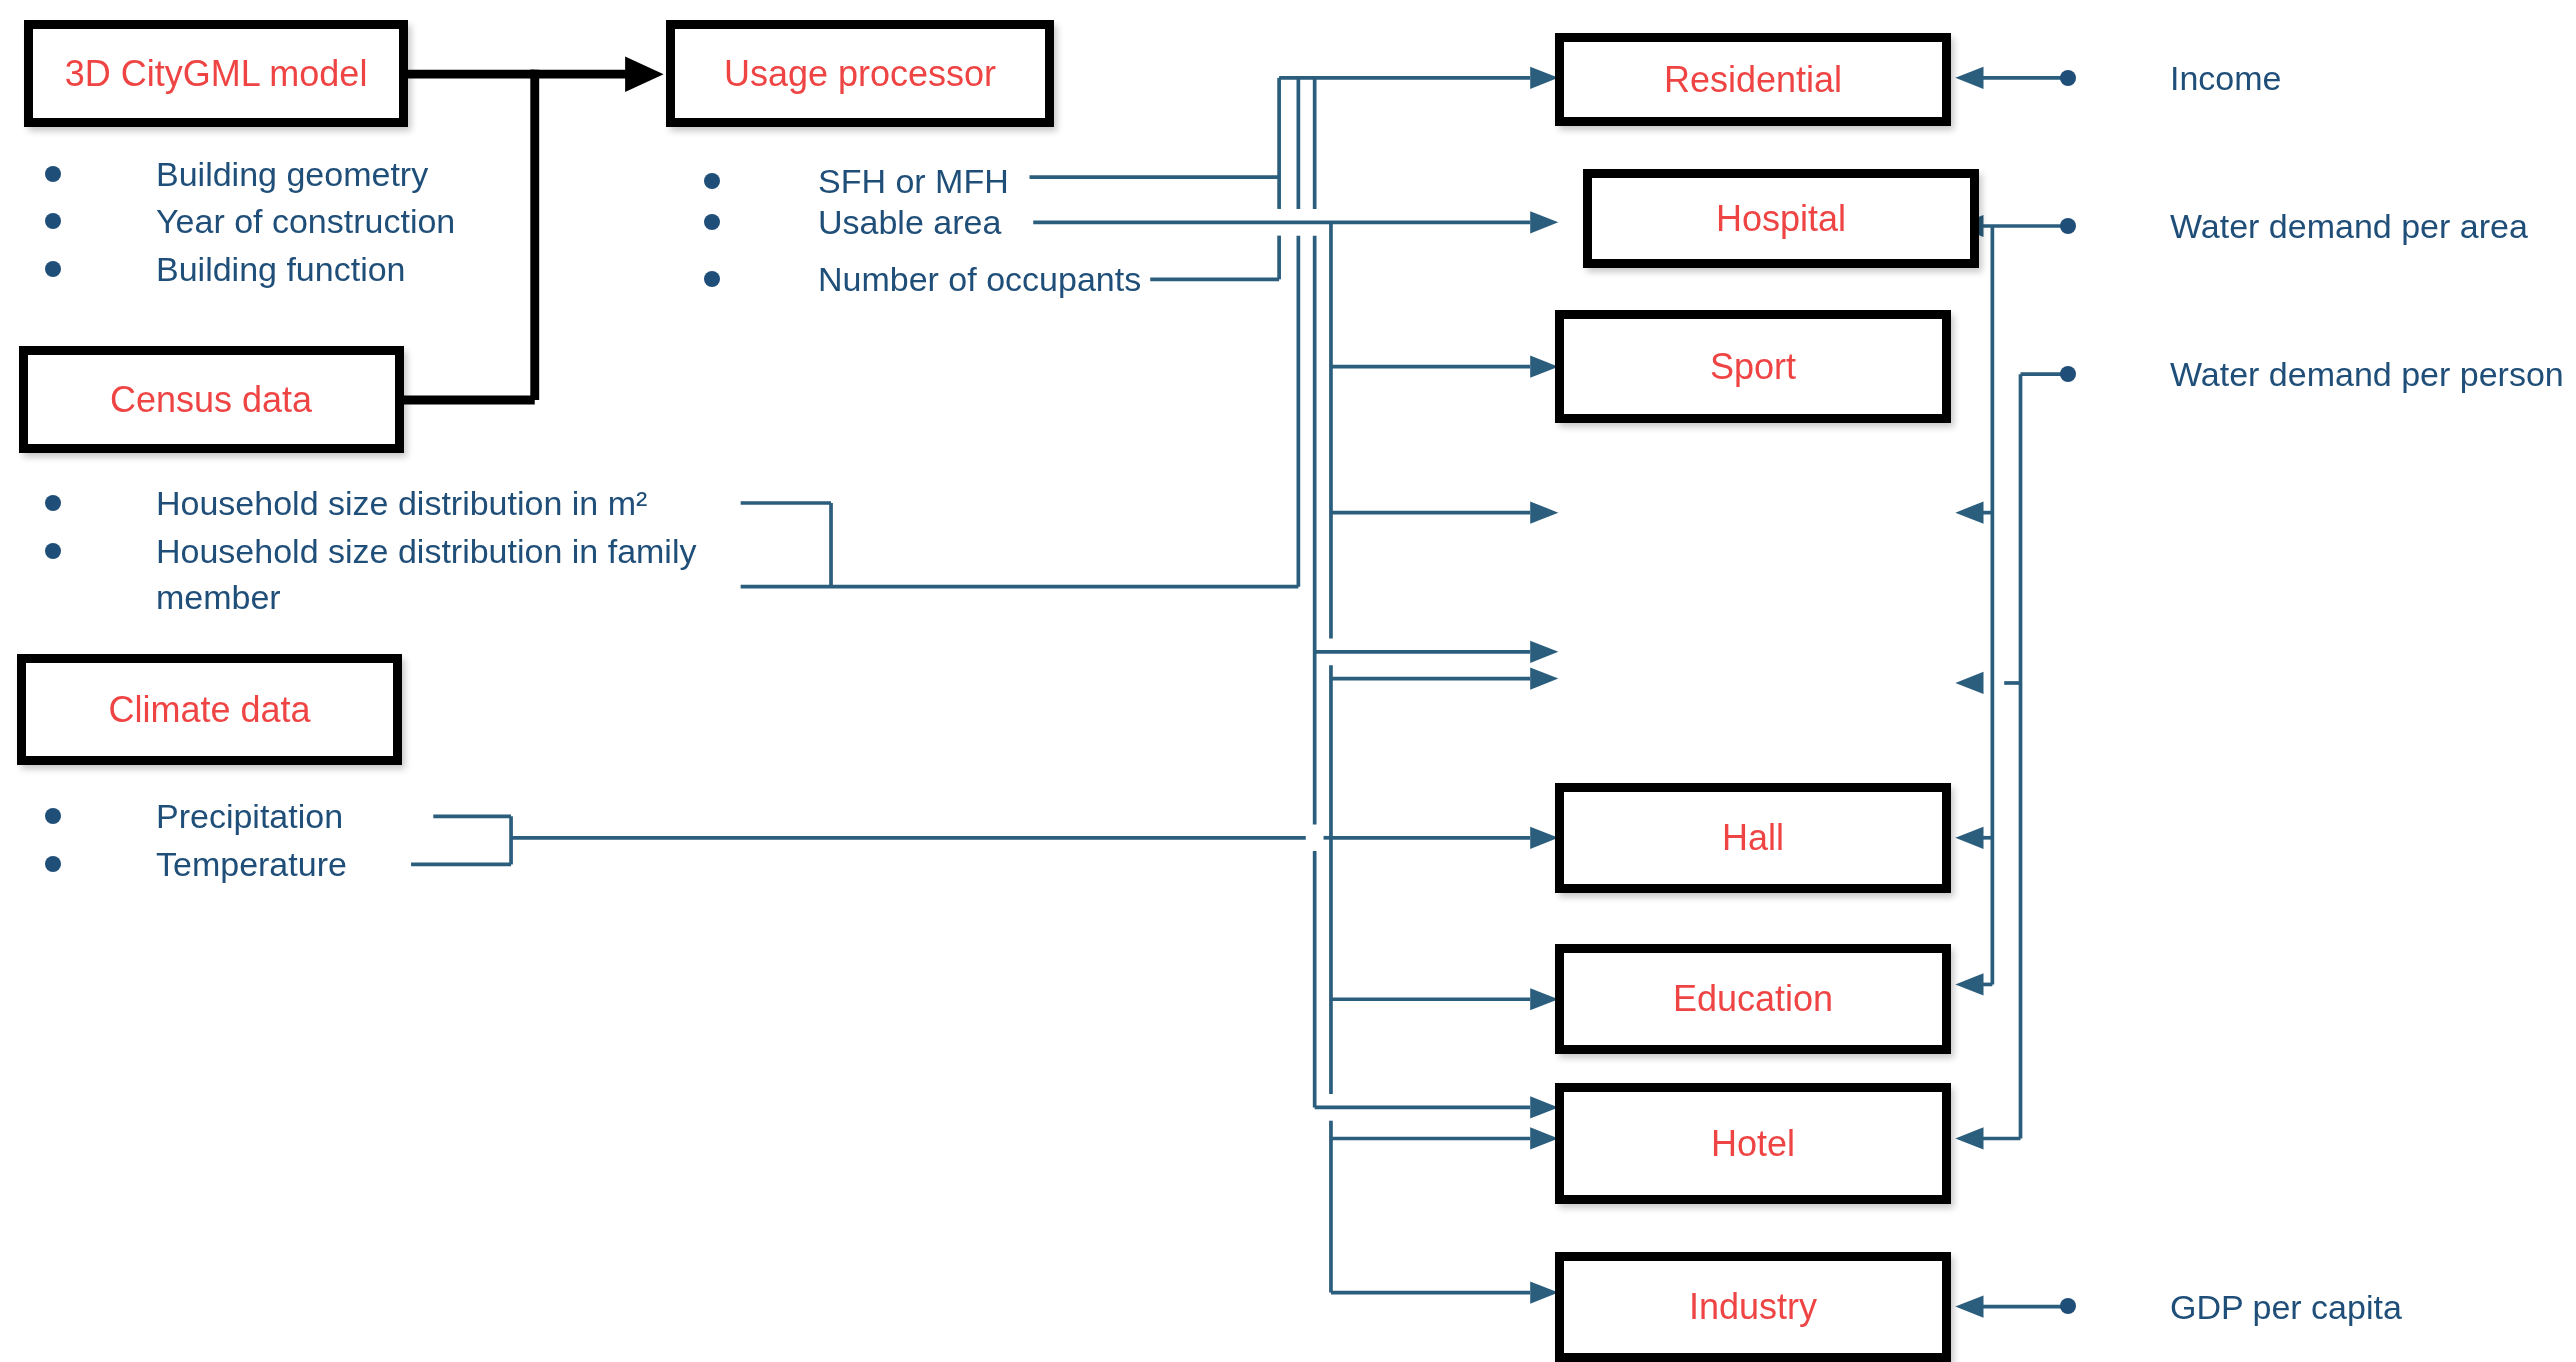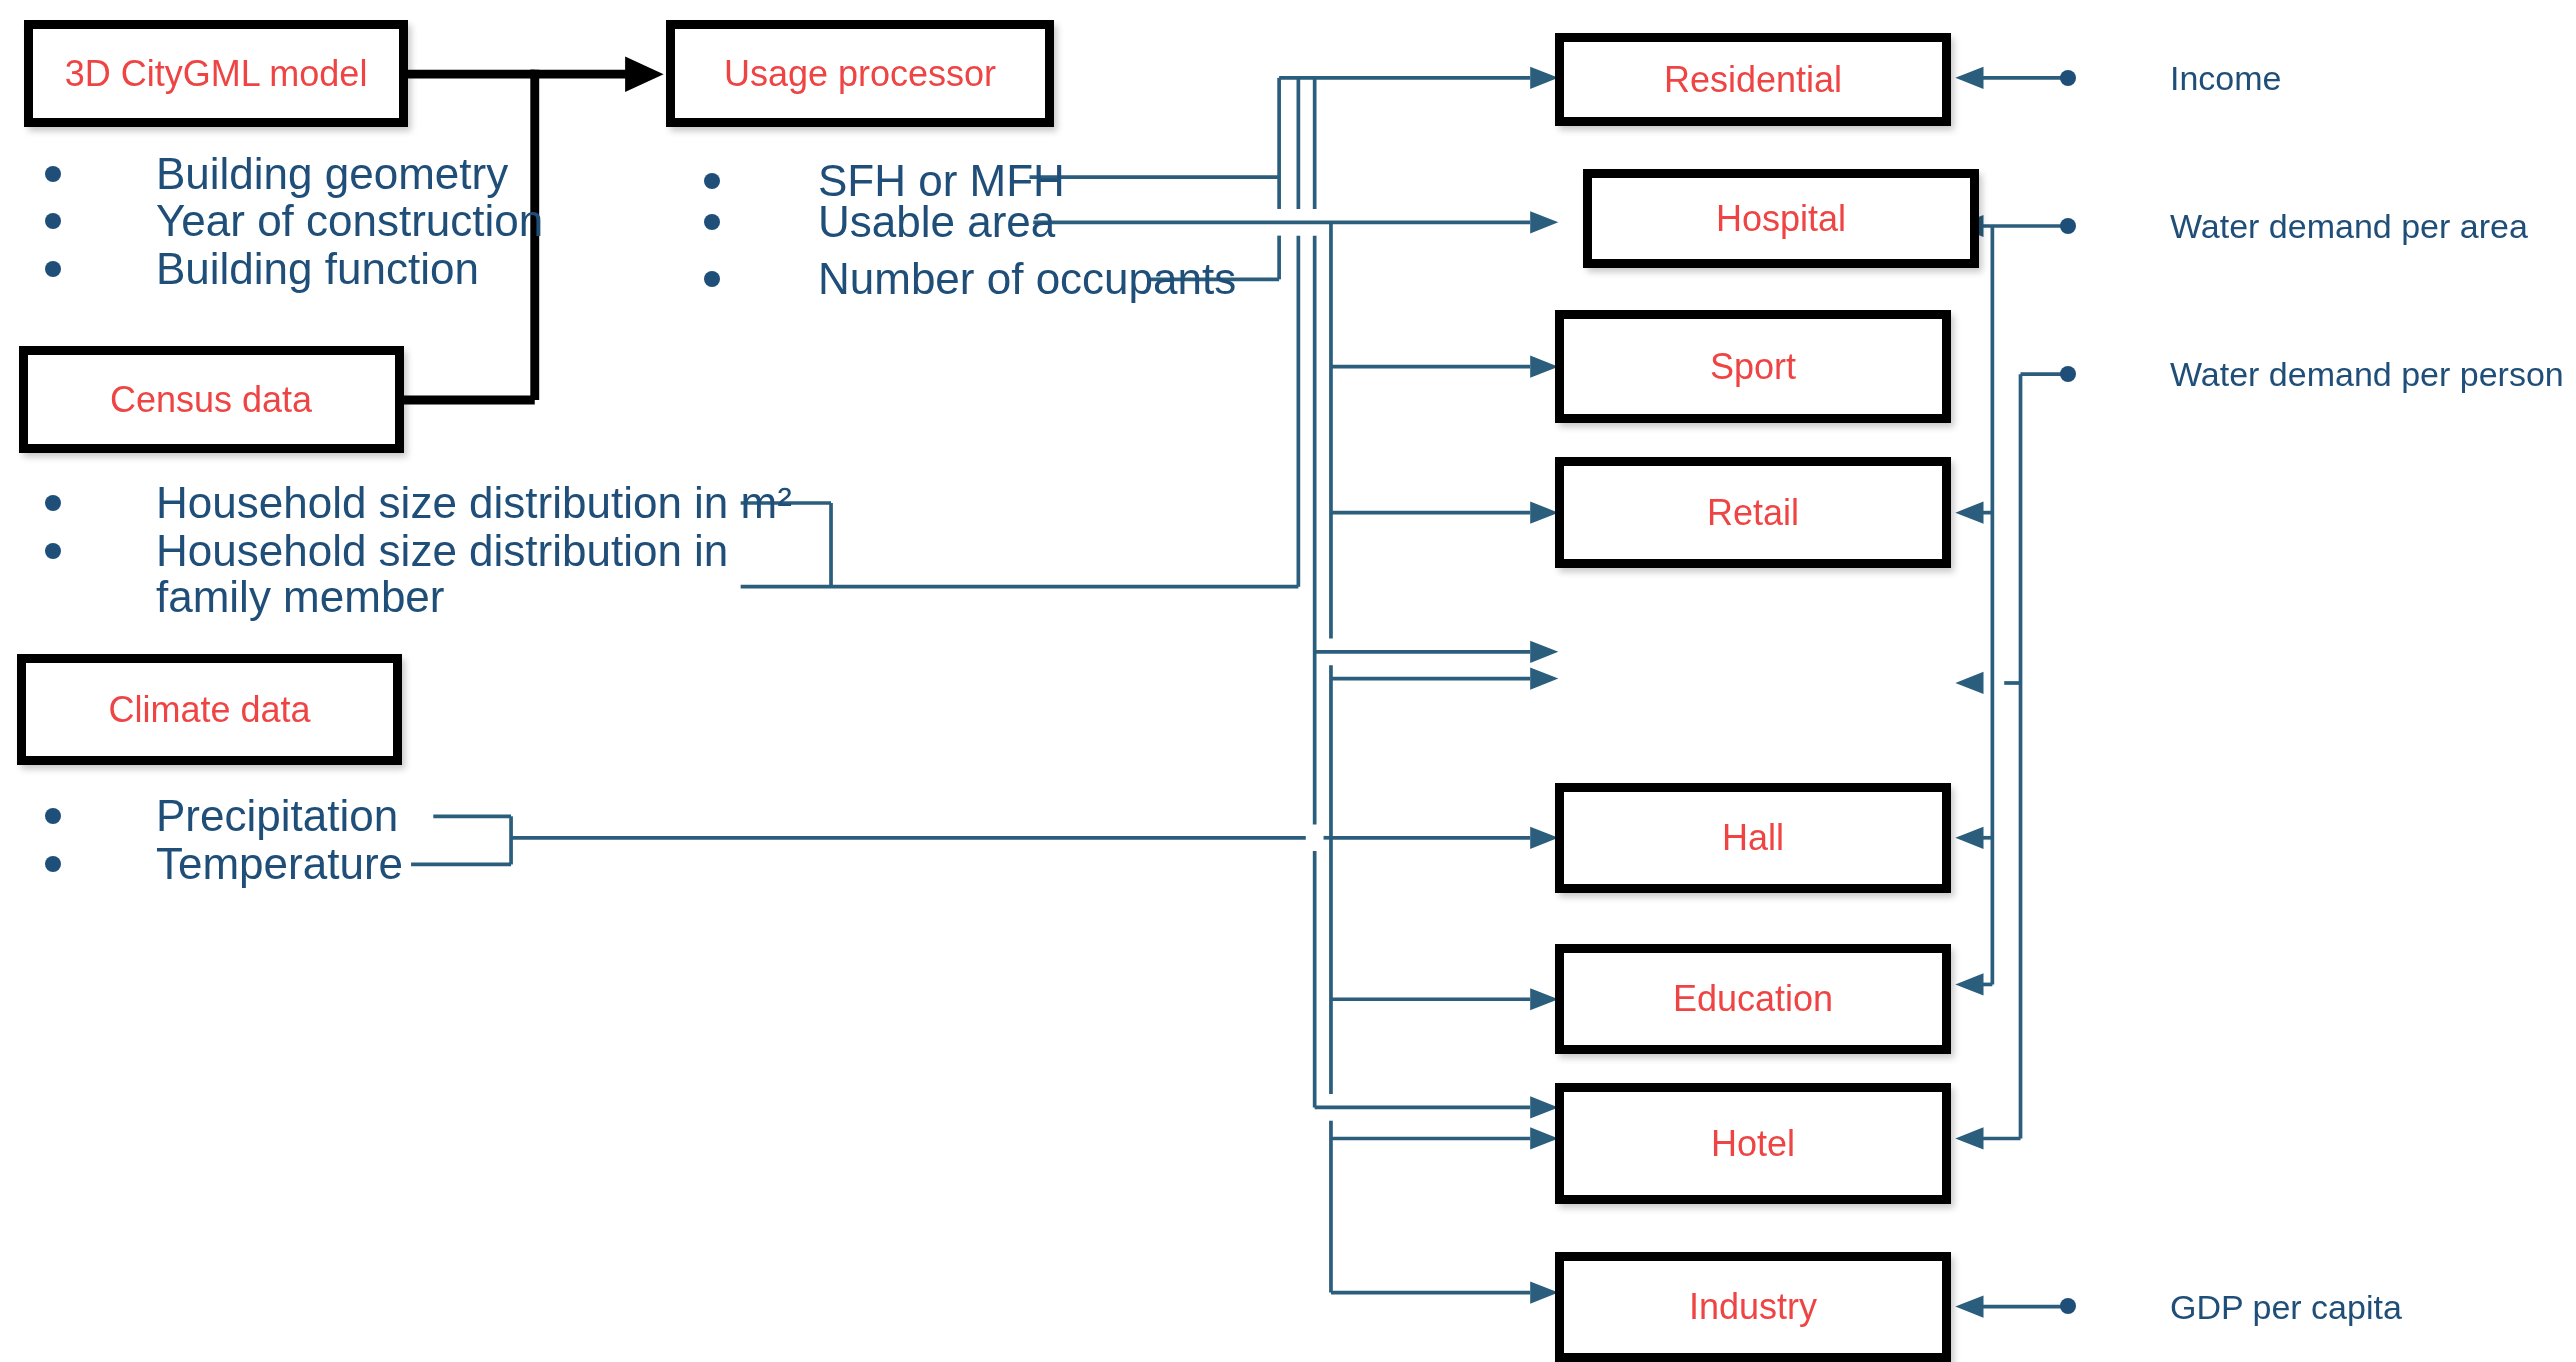--- a/index.html
+++ b/index.html
@@ -4,21 +4,21 @@
 <style>
   html,body{margin:0;padding:0;background:#ffffff;}
   #canvas{position:relative;width:2576px;height:1363px;background:#ffffff;
           font-family:"Liberation Sans",sans-serif;overflow:hidden;}
   #connector-layer{position:absolute;left:0;top:0;z-index:1;}
   .layer{position:absolute;left:0;top:0;width:100%;height:100%;z-index:2;pointer-events:none;}
   .box{position:absolute;box-sizing:border-box;background:#ffffff;border:9px solid #000;
        display:flex;align-items:center;justify-content:center;
        box-shadow:4.4px 5.2px 6.7px rgba(0,0,0,0.22);}
   .box-label{font-size:36px;color:#ef4444;white-space:nowrap;}
-  .bullet-item{position:absolute;font-size:44px;line-height:46px;color:#1f4e79;}
+  .bullet-item{position:absolute;font-size:34px;line-height:46px;color:#1f4e79;}
   .nowrap{white-space:nowrap;}
   .dot{position:absolute;width:16.3px;height:16.3px;border-radius:50%;background:#1f4e79;}
   .side-label{position:absolute;font-size:34px;line-height:46px;color:#1f4e79;white-space:nowrap;}
 </style>
 </head>
 <body>
 
 <div id="canvas">
   <svg id="connector-layer" width="2576" height="1363" viewBox="0 0 3478 1840">
       <line x1="550" y1="100" x2="722" y2="100" stroke="#000000" stroke-width="12"></line>
@@ -103,23 +103,20 @@
       </div>
       <div class="box category-box" style="left: 1555px; top: 33px; width: 396px; height: 93px;">
         <span class="box-label">Residential</span>
       </div>
       <div class="box category-box" style="left: 1555px; top: 169px; width: 396px; height: 99px; margin-left: 28px;">
         <span class="box-label">Hospital</span>
       </div>
       <div class="box category-box" style="left: 1555px; top: 310px; width: 396px; height: 113px;">
         <span class="box-label">Sport</span>
       </div>
-      <div class="box category-box" style="left: 1555px; top: 457px; width: 396px; height: 111px;">
-        <span class="box-label">Retail</span>
-      </div>
       <div class="box category-box" style="left: 1555px; top: 783px; width: 396px; height: 110px;">
         <span class="box-label">Hall</span>
       </div>
       <div class="box category-box" style="left: 1555px; top: 944px; width: 396px; height: 110px;">
         <span class="box-label">Education</span>
       </div>
       <div class="box category-box" style="left: 1555px; top: 1083px; width: 396px; height: 121px;">
         <span class="box-label">Hotel</span>
       </div>
       <div class="box category-box" style="left: 1555px; top: 1252px; width: 396px; height: 110px;">

